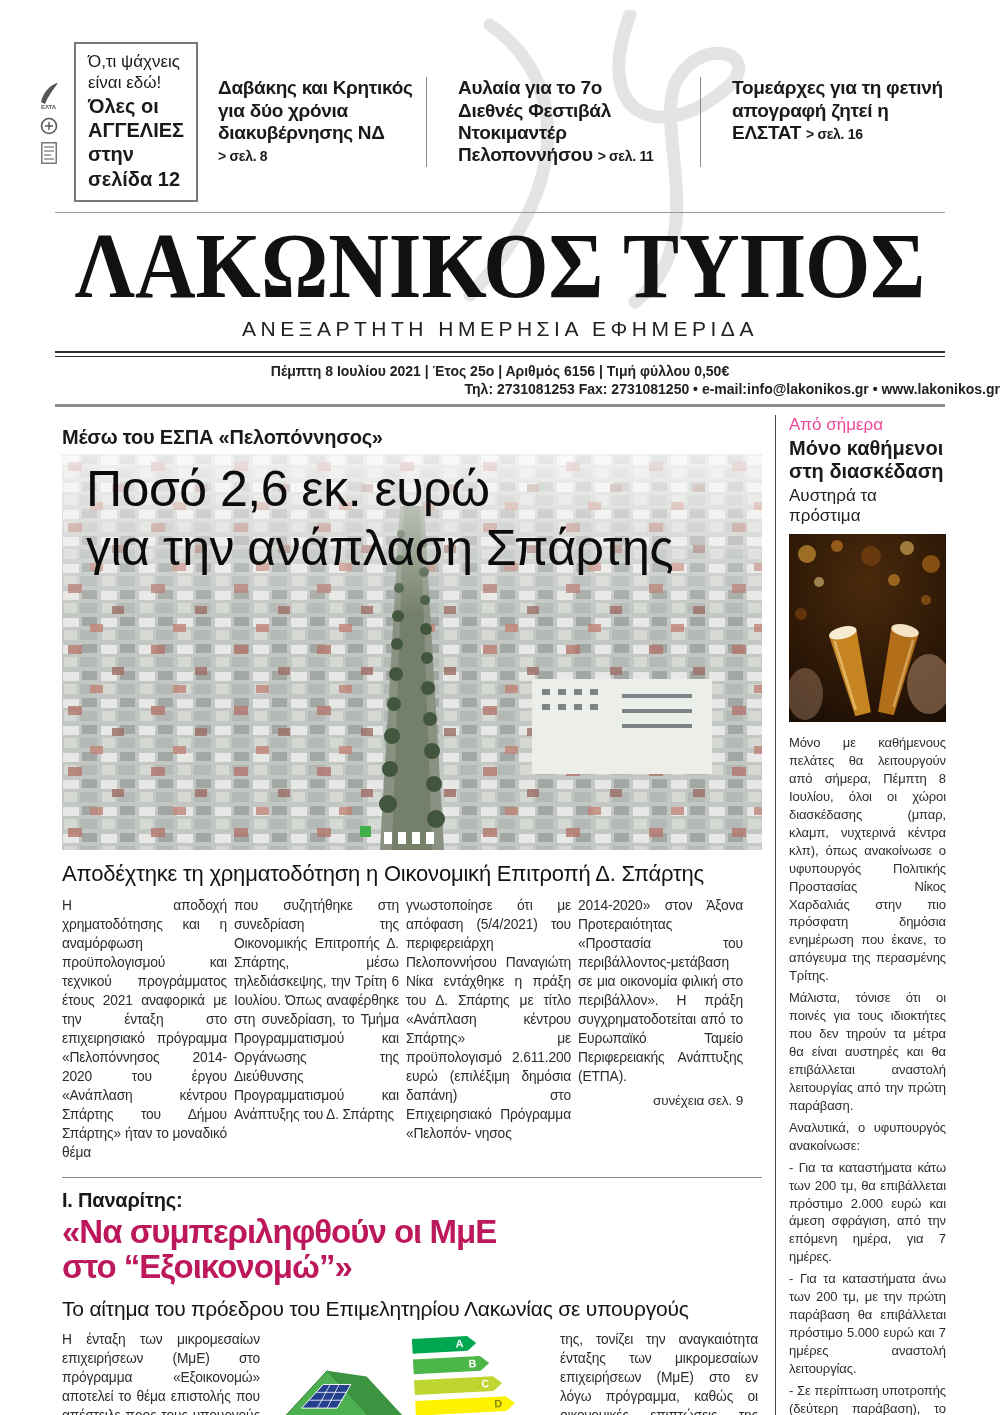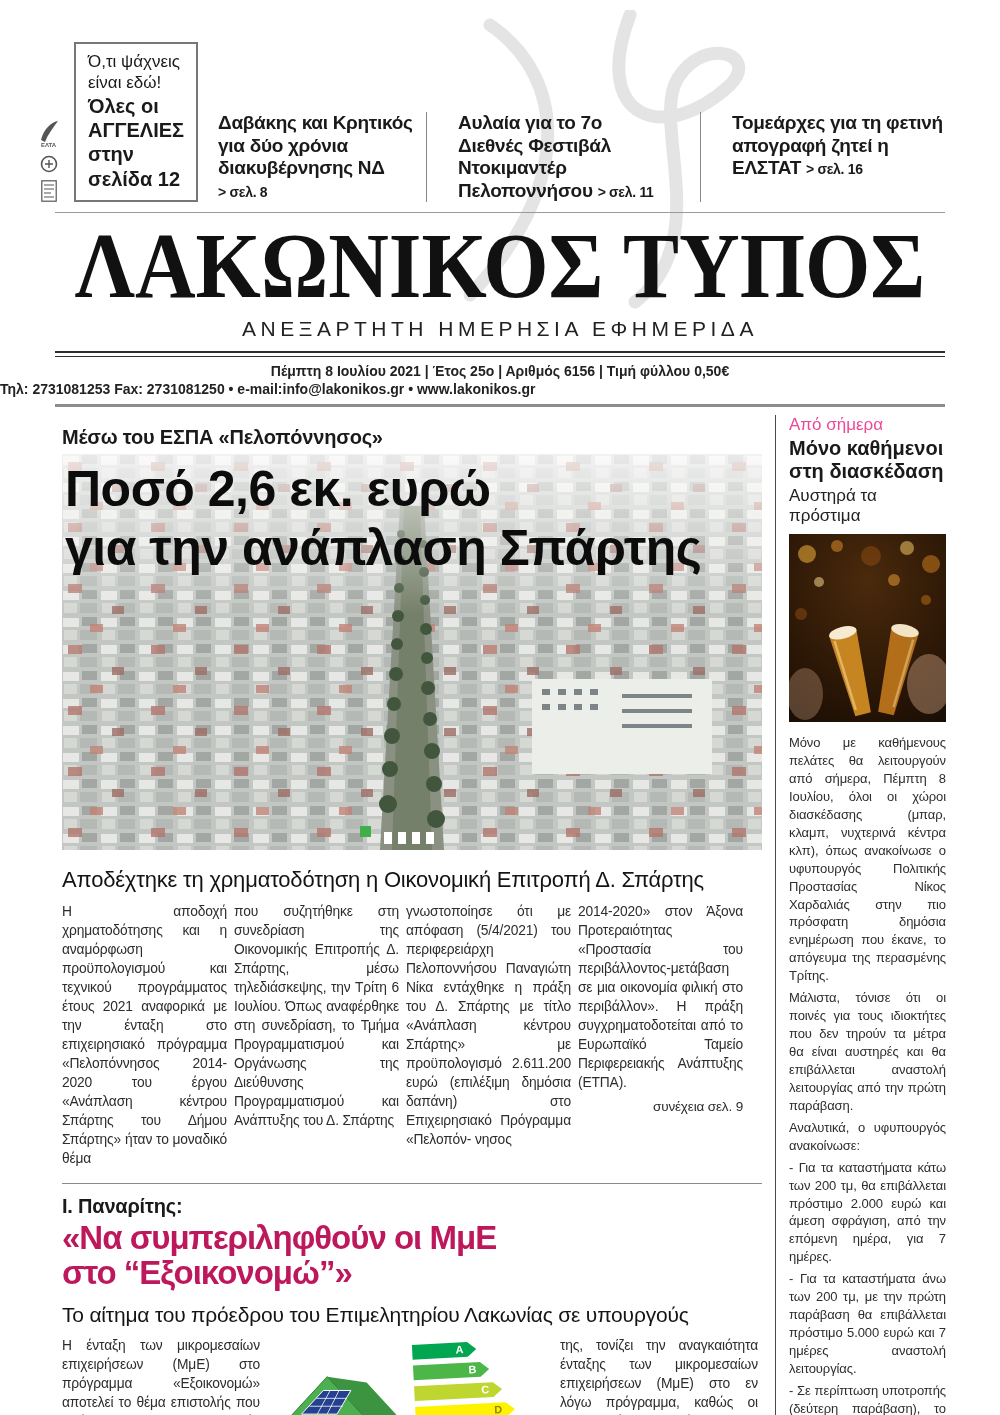--- a/index.html
+++ b/index.html
@@ -2,54 +2,54 @@
 <html lang="el"><head>
 <meta charset="utf-8">
 <style>
   html,body{margin:0;padding:0;background:#fff;}
   .page{position:relative;width:1000px;height:1415px;background:#fff;overflow:hidden;
         font-family:"Liberation Sans",sans-serif;color:#1a1a1a;}
   .layer{position:relative;z-index:1;}
   
   .watermark{position:absolute;left:430px;top:10px;z-index:0;opacity:.55;}
   
-  .topbar{display:flex;align-items:flex-end;padding:42px 55px 0 38px;gap:14px;}
+  .topbar{display:flex;align-items:center;padding:42px 55px 0 38px;gap:14px;}
   .elta-col{display:flex;flex-direction:column;align-items:center;gap:7px;width:26px;color:#555;}
   .announce-box{border:2px solid #777;padding:7px 12px 9px;width:182px;}
   .announce-box .a1{font-size:17px;line-height:1.25;}
   .announce-box .a2,.announce-box .a3{font-size:20px;font-weight:bold;line-height:1.22;}
   .teasers{display:flex;flex:1;}
   .teaser{font-size:19px;font-weight:bold;line-height:1.18;padding:0 12px;letter-spacing:-.3px;}
   .teaser:first-child{padding-left:6px;}
   .teaser + .teaser{border-left:1px solid #888;padding-left:31px;}
   .t1{width:196px;}.t2{width:206px;}.t3{width:214px;margin-left:24px;}
   .pageref{font-size:14px;font-weight:bold;white-space:nowrap;}
   .rule-thin{border-top:1px solid #9a9a9a;margin:10px 55px 0;}
   
   .masthead{text-align:center;margin-top:6px;}
   .mast-title{font-family:"Liberation Serif",serif;font-weight:bold;font-size:84px;
               letter-spacing:0px;line-height:1.0;transform:scaleY(1.12);transform-origin:center top;
               color:#111;white-space:nowrap;}
   .mast-sub{font-size:21px;letter-spacing:4.5px;color:#222;margin-top:14px;font-weight:500;}
   .double-rule{margin:10px 55px 0;border-top:2px solid #2e2e2e;height:3px;border-bottom:1px solid #2e2e2e;}
   .dateline{ text-align:center;font-size:14px;font-weight:bold;color:#222;margin-top:6px;}
-  .contact{ text-align:left;font-size:14px;font-weight:bold;color:#222;margin-top:2px;}
+  .contact{ text-align:right;font-size:14px;font-weight:bold;color:#222;margin-top:2px;}
   .rule-thick{border-top:3px solid #8d8d8d;margin:7px 55px 0;}
   
   .content{display:flex;padding:8px 54px 0 62px;}
   .main-col{width:700px;}
   .vrule{width:1px;background:#4a4a4a;margin:0 13px;}
   .sidebar{width:157px;}
   
   .kicker{font-size:20px;font-weight:bold;letter-spacing:-.2px;margin-top:11px;}
   .photo-wrap{position:relative;width:700px;height:396px;margin-top:5px;}
   .photo-wrap svg{display:block;}
-  .main-headline{position:absolute;top:6px;left:3px;font-weight:bold;font-size:50px;
+  .main-headline{position:absolute;top:6px;left:24px;font-weight:normal;font-size:50px;
                  line-height:1.17;letter-spacing:-.5px;color:#0c0c0c;}
-  .subhead1{font-size:22px;font-weight:400;color:#141414;margin:17px 0 9px;letter-spacing:-.2px;}
+  .subhead1{font-size:22px;font-weight:400;color:#141414;margin:11px 0 9px;letter-spacing:-.2px;}
   .bcols{display:flex;gap:7px;}
   .bcol{width:165px;font-size:13.8px;line-height:1.38;text-align:justify;color:#2d2d2d;letter-spacing:-.15px;}
   .continuation{text-align:right;font-size:13.5px;color:#2d2d2d;margin-top:6px;}
   .article-sep{border:0;border-top:1px solid #8a8a8a;margin:14px 0 10px;}
   
   .headline2{font-weight:bold;font-size:33px;line-height:1.08;letter-spacing:-1px;color:#be185d;margin-top:2px;}
   .subhead2{font-size:21px;font-weight:400;color:#141414;margin:12px 0 9px;letter-spacing:-.2px;}
   .a2row{display:flex;gap:12px;}
   .a2col{width:198px;font-size:13.8px;line-height:1.38;text-align:justify;color:#2d2d2d;letter-spacing:-.15px;}
   .a2img{width:276px;}

